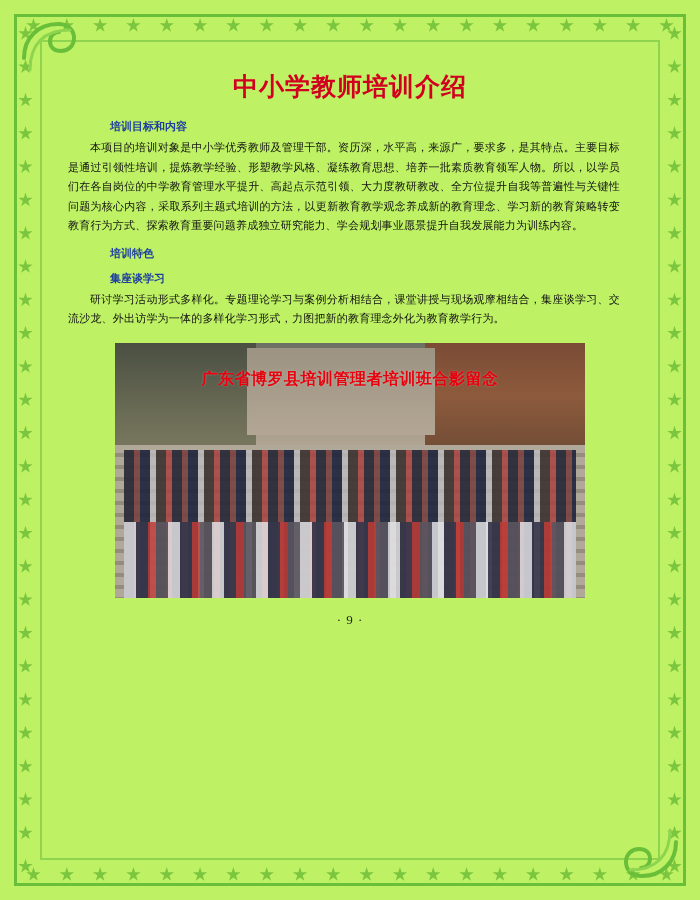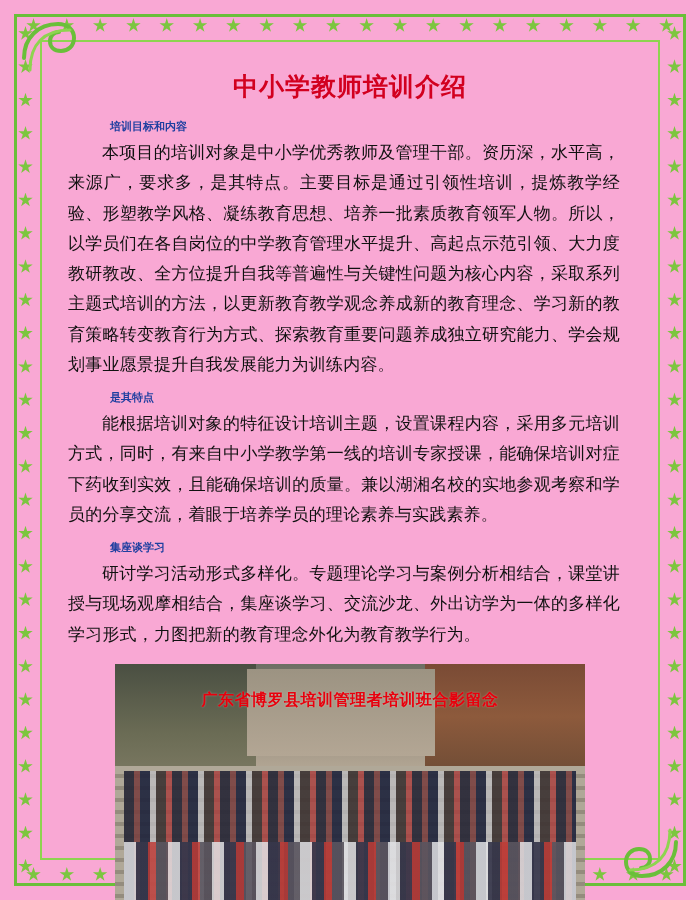--- a/index.html
+++ b/index.html
@@ -12,21 +12,21 @@
     background: #ffffff;
     font-family: "Liberation Serif", "DejaVu Serif", serif;
     overflow: hidden;
   }
 
   .page {
     position: relative;
     width: 700px;
     height: 900px;
     box-sizing: border-box;
-    background: #f9a8d4;
+    background: #bef264;
   }
 
   
   .border-frame {
     position: absolute;
     left: 14px;
     top: 14px;
     right: 14px;
     bottom: 14px;
     border: 3px solid #6abf3a;
@@ -100,21 +100,21 @@
 
   .section-heading {
     color: #1f3fa0;
     font-size: 11px;
     font-weight: bold;
     margin: 10px 0 4px 0;
     padding-left: 48px;
   }
 
   p.body-text {
-    font-size: 17px;
+    font-size: 11px;
     line-height: 1.78;
     color: #111111;
     margin: 0 12px 2px 0;
     text-align: justify;
     text-indent: 2em;
     padding: 0 6px 0 6px;
     letter-spacing: 0.2px;
   }
 
   .photo-block {
@@ -311,22 +311,21 @@
     </svg>
   </div>
 
   <div class="content">
 
     <div class="doc-title">中小学教师培训介绍</div>
 
     <div class="section-heading">培训目标和内容</div>
     <p class="body-text">本项目的培训对象是中小学优秀教师及管理干部。资历深，水平高，来源广，要求多，是其特点。主要目标是通过引领性培训，提炼教学经验、形塑教学风格、凝练教育思想、培养一批素质教育领军人物。所以，以学员们在各自岗位的中学教育管理水平提升、高起点示范引领、大力度教研教改、全方位提升自我等普遍性与关键性问题为核心内容，采取系列主题式培训的方法，以更新教育教学观念养成新的教育理念、学习新的教育策略转变教育行为方式、探索教育重要问题养成独立研究能力、学会规划事业愿景提升自我发展能力为训练内容。</p>
 
-    <div class="section-heading">是其特点</div>
-    <p class="body-text">能根据培训对象的特征设计培训主题，设置课程内容，采用多元培训方式，同时，有来自中小学教学第一线的培训专家授课，能确保培训对症下药收到实效，且能确保培训的质量。兼以湖湘名校的实地参观考察和学员的分享交流，着眼于培养学员的理论素养与实践素养。</p>
+    <div class="section-heading">培训特色</div>
 
     <div class="section-heading">集座谈学习</div>
     <p class="body-text">研讨学习活动形式多样化。专题理论学习与案例分析相结合，课堂讲授与现场观摩相结合，集座谈学习、交流沙龙、外出访学为一体的多样化学习形式，力图把新的教育理念外化为教育教学行为。</p>
 
     <div class="photo-block">
       <div class="photo-sky"></div>
       <div class="photo-building-left"></div>
       <div class="photo-building-right"></div>
       <div class="photo-wall"></div>
       <div class="photo-steps"></div>

